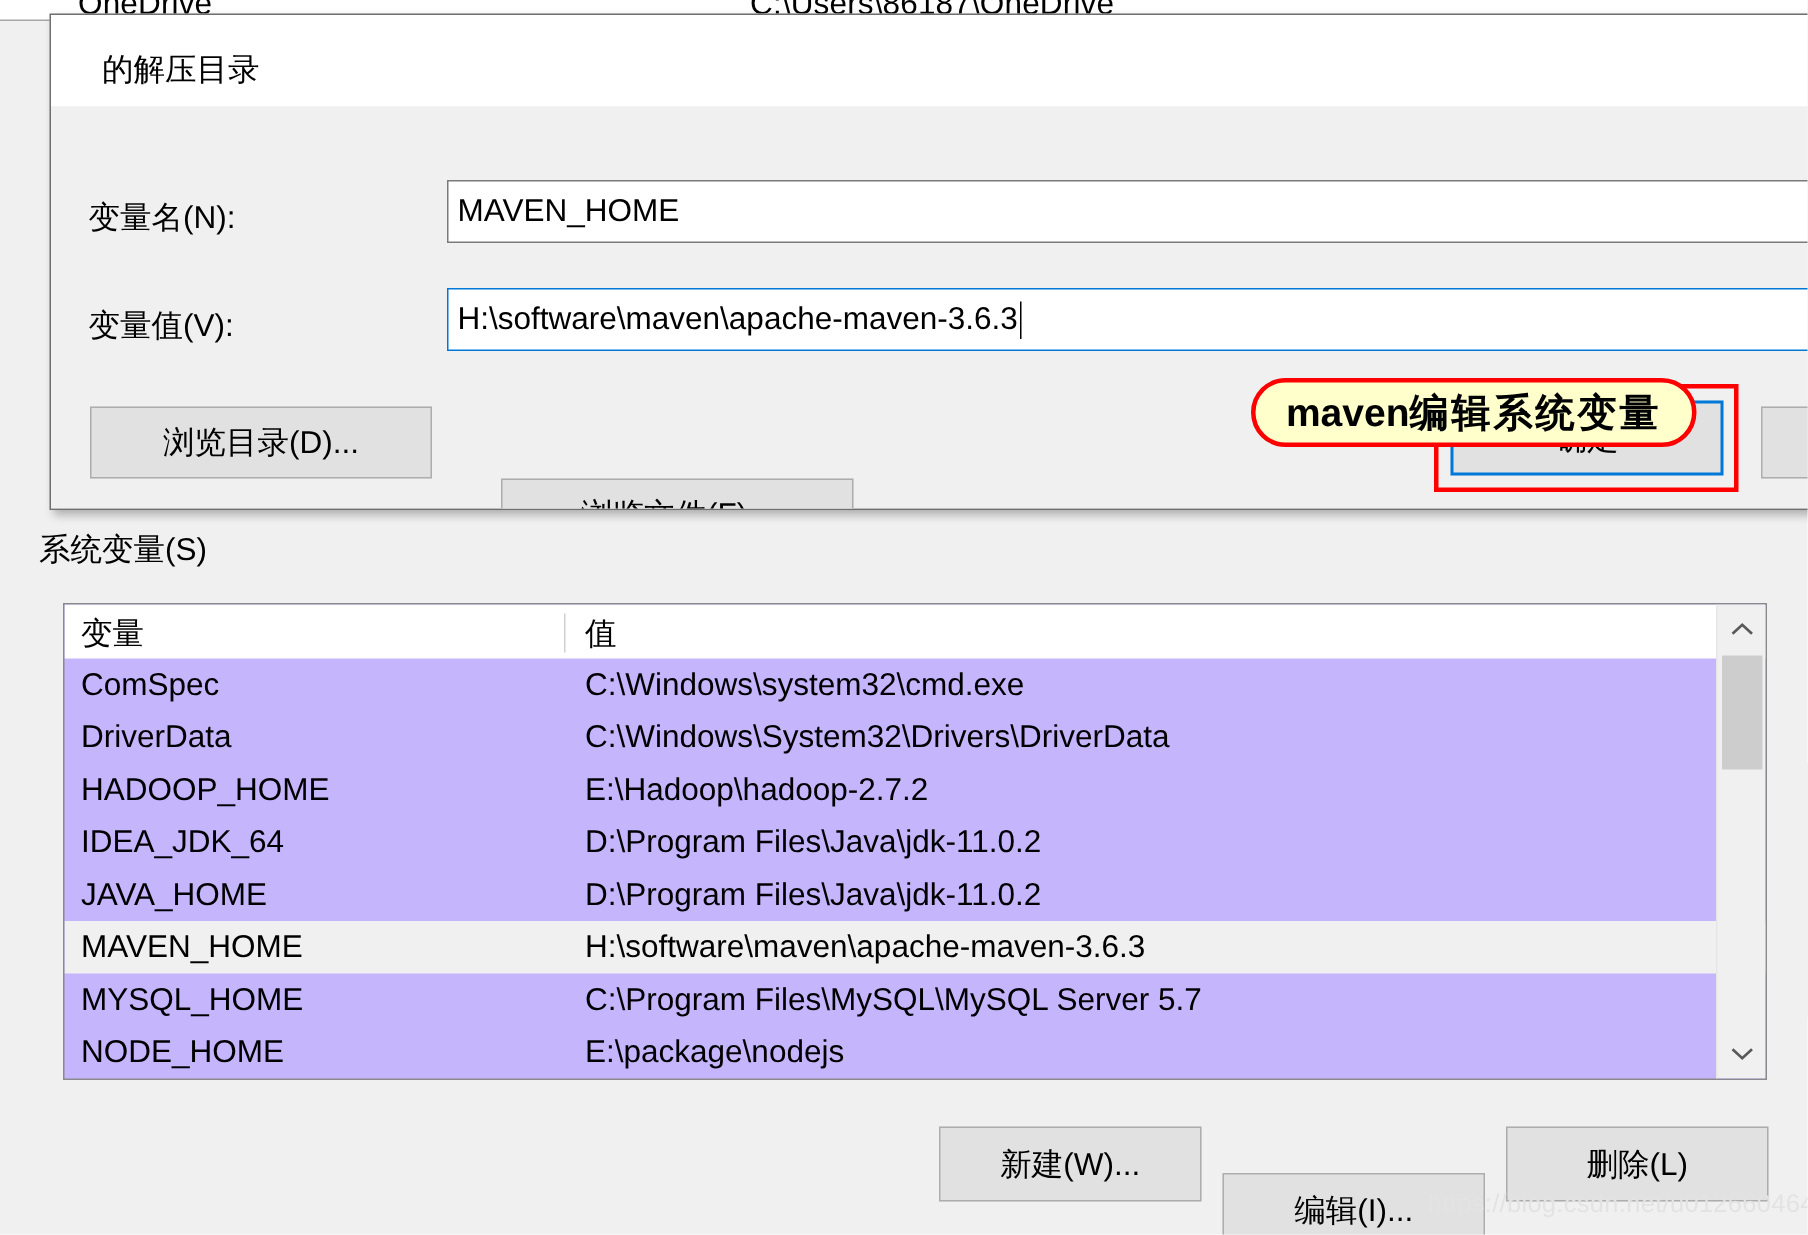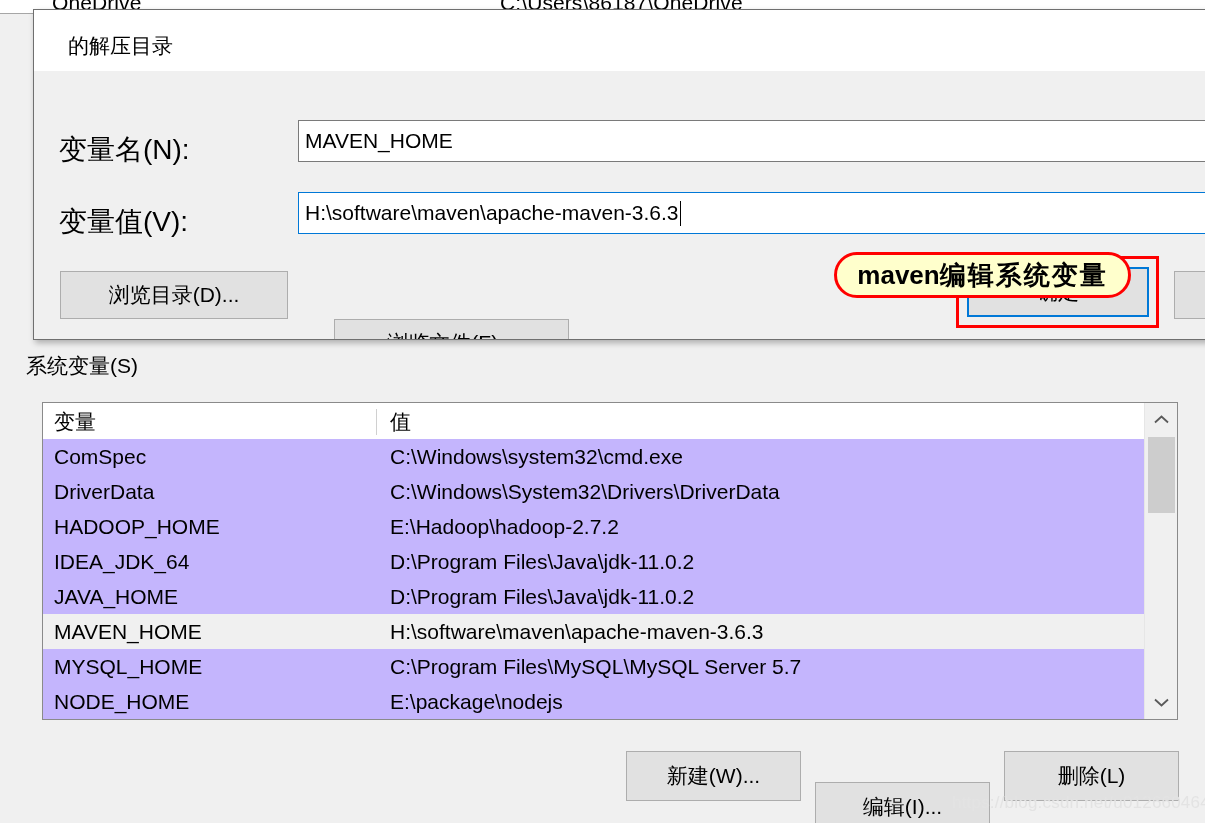--- a/index.html
+++ b/index.html
@@ -86,21 +86,21 @@
     position: absolute;
     left: 0;
     top: 61px;
     width: 100%;
     bottom: 0;
     background: #f0f0f0;
   }
 
   .field-label {
     position: absolute;
-    font-size: 28px;
+    font-size: 21px;
     color: #000000;
     white-space: nowrap;
   }
   .lbl-name  { left: 25px; top: 60px; }
   .lbl-value { left: 25px; top: 132px; }
 
   .text-input {
     position: absolute;
     box-sizing: border-box;
     background: #ffffff;

